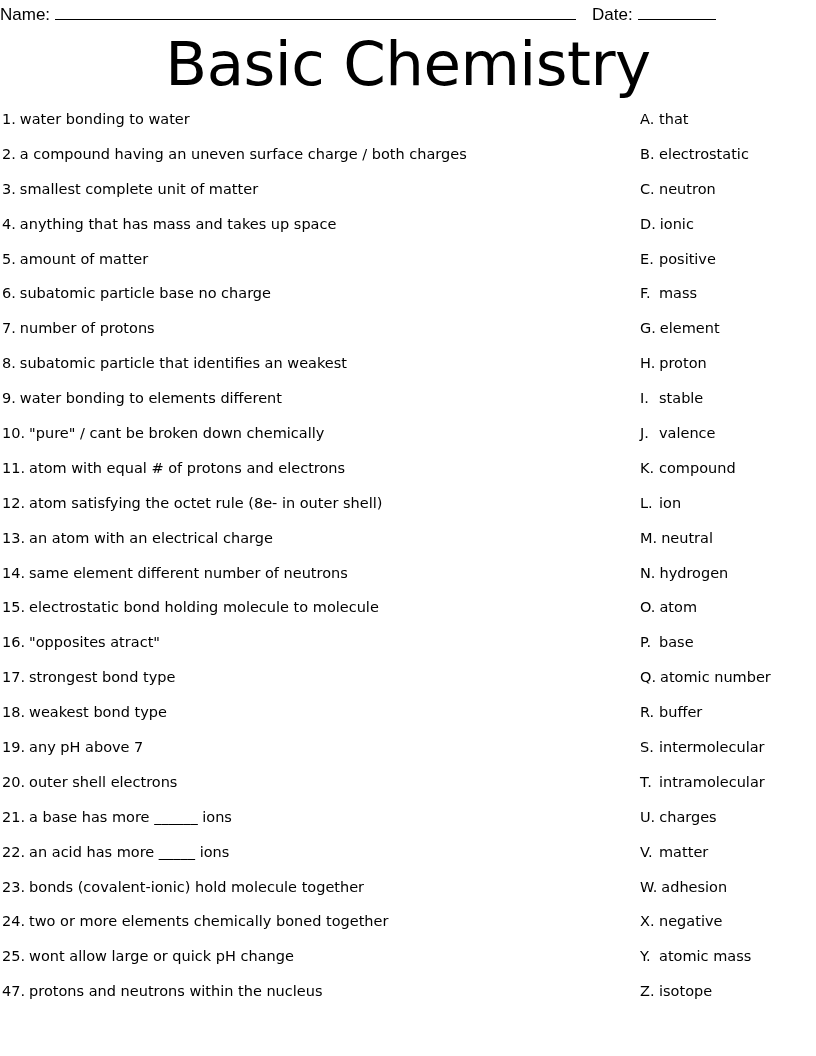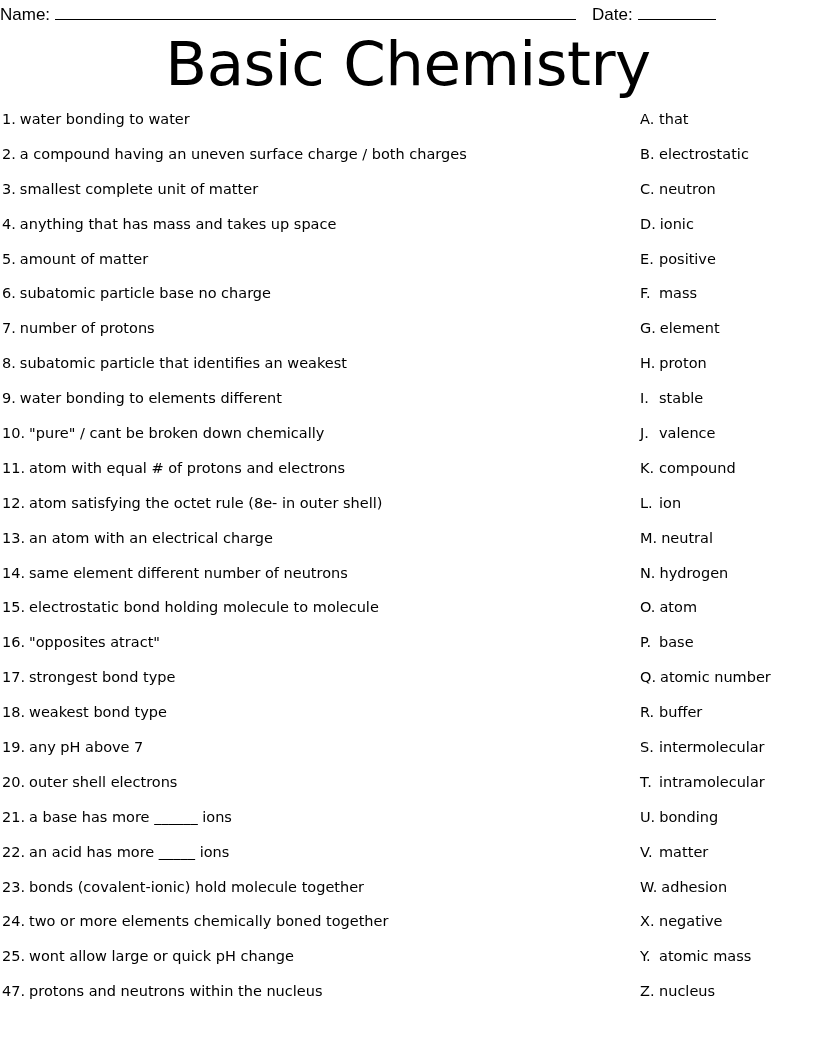--- a/index.html
+++ b/index.html
@@ -294,38 +294,38 @@
         <div class="row">
           <span class="marker">S.</span>
           <span class="text">intermolecular</span>
         </div>
         <div class="row">
           <span class="marker">T.</span>
           <span class="text">intramolecular</span>
         </div>
         <div class="row">
           <span class="marker">U.</span>
-          <span class="text">bonding</span>
+          <span class="text">charges</span>
         </div>
         <div class="row">
           <span class="marker">V.</span>
           <span class="text">matter</span>
         </div>
         <div class="row">
           <span class="marker">W.</span>
           <span class="text">adhesion</span>
         </div>
         <div class="row">
           <span class="marker">X.</span>
           <span class="text">negative</span>
         </div>
         <div class="row">
           <span class="marker">Y.</span>
           <span class="text">atomic mass</span>
         </div>
         <div class="row">
           <span class="marker">Z.</span>
-          <span class="text">nucleus</span>
+          <span class="text">isotope</span>
         </div>
       </div>
   </div>
 
 </div>
 
 </body></html>

